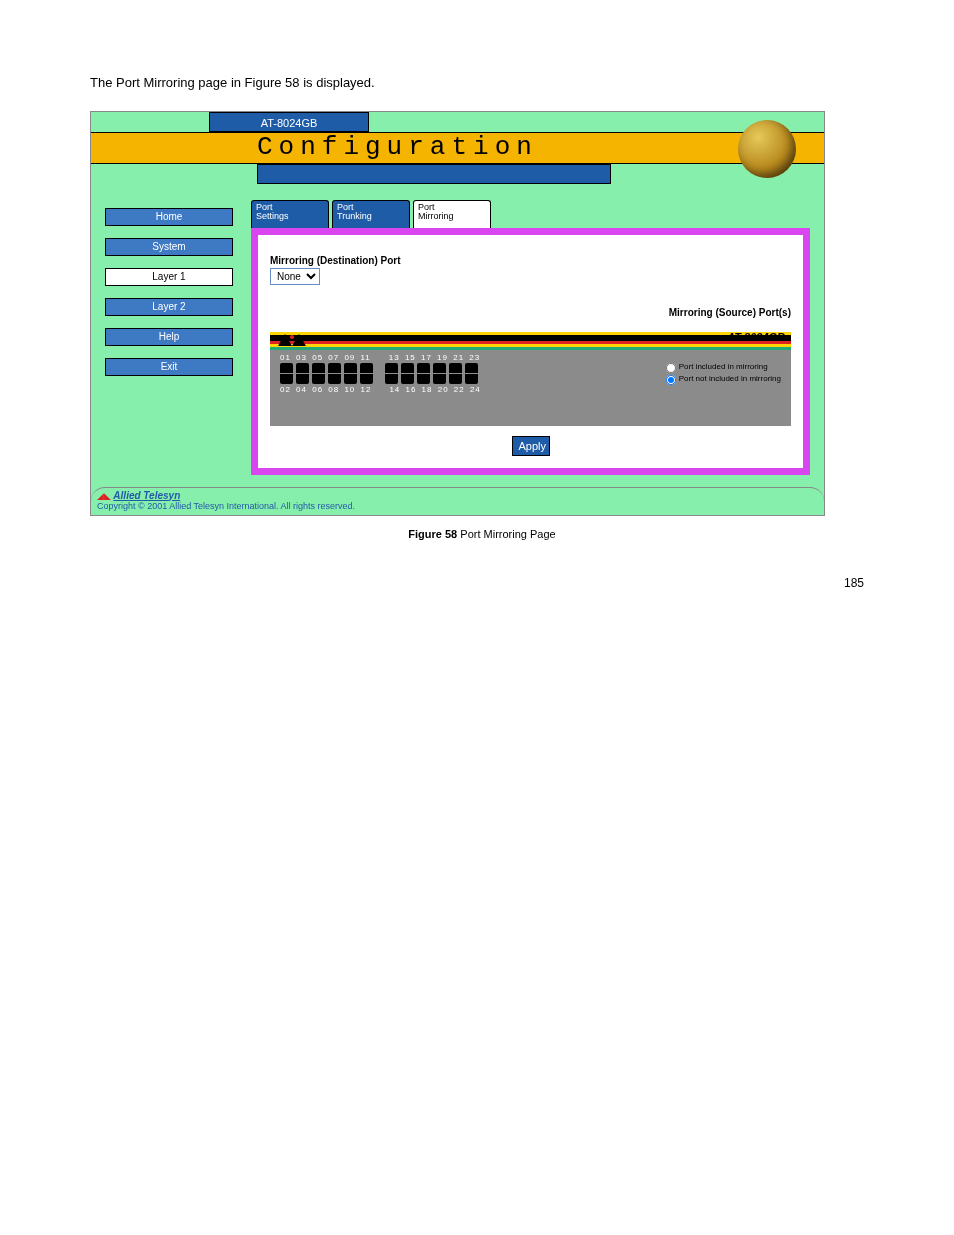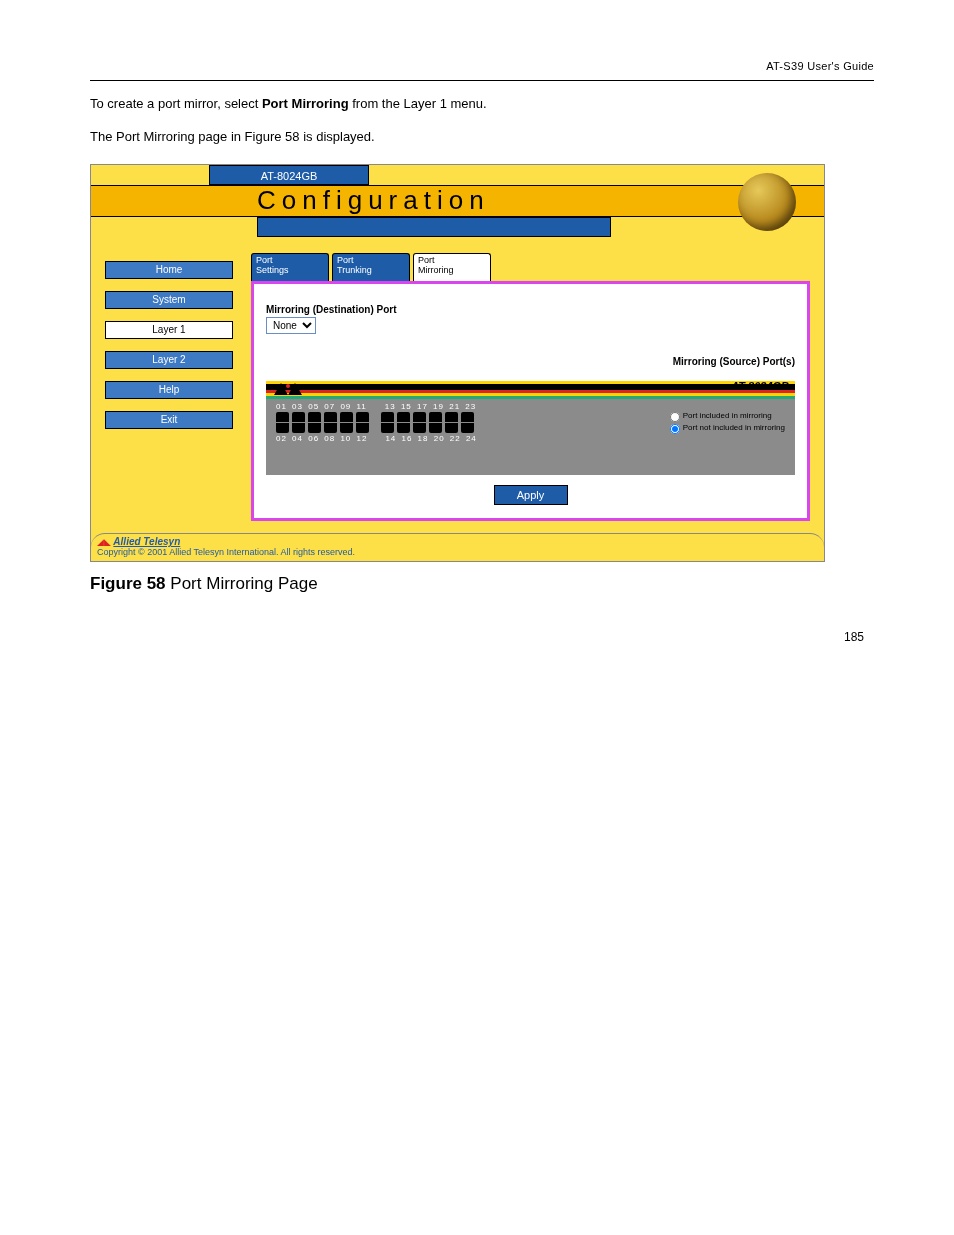--- a/index.html
+++ b/index.html
@@ -32,21 +32,21 @@
   }
   .body-text {
     font-size: 13px;
     line-height: 1.5;
     margin-bottom: 12px;
   }
   .body-text strong { font-weight: bold; }
   .screenshot {
     width: 735px;
     margin: 18px 0 10px 0;
-    background: #fde047;
+    background: #86efac;
     border: 1px solid #888;
     position: relative;
     font-size: 11px;
   }
   .ss-model-tab {
     position: absolute;
     left: 118px;
     top: 0;
     width: 160px;
     height: 20px;
@@ -60,21 +60,21 @@
   .ss-title-band {
     position: absolute;
     left: 0; right: 0; top: 20px; height: 32px;
     background: #F5B400;
     border-top: 1px solid #000;
     border-bottom: 1px solid #000;
   }
   .ss-title-text {
     position: absolute;
     left: 166px; top: 20px;
-    font-family: Liberation Sans, sans-serif;
+    font-family: Liberation Mono, monospace;
     font-size: 26px;
     letter-spacing: 6px;
     color: #000;
   }
   .ss-bluebar {
     position: absolute;
     left: 166px; top: 52px;
     width: 354px; height: 20px;
     background: #1E5CA8;
     border: 1px solid #000;
@@ -134,21 +134,21 @@
     line-height: 1.1;
     background: #1E5CA8;
     color: #fff;
     margin-top: 8px;
   }
   .ss-tab.active {
     background: #fff;
     color: #000;
   }
   .ss-panel {
-    border: 3px solid #d946ef;
+    border: 7px solid #d946ef;
     background: #fff;
     padding: 10px 12px 12px 12px;
     min-height: 240px;
     position: relative;
   }
   .ss-field-label {
     font-size: 10px;
     font-weight: bold;
     margin: 10px 0 2px 0;
   }
@@ -219,62 +219,59 @@
     align-items: flex-start;
     gap: 3px;
     margin-bottom: 2px;
     max-width: 130px;
     line-height: 1.1;
   }
   .ss-legend input { margin:0; width:10px; height:10px; }
   .ss-apply {
     display: block;
     margin: 10px auto 0 auto;
-    width: 74px;
+    width: 38px;
     height: 20px;
     font-size: 11px;
     background: #1E5CA8;
     color: #fff;
     border: 1px solid #000;
   }
   .ss-footer {
     border-top: 1px solid #888;
     padding: 2px 6px 4px 6px;
     font-size: 9px;
     color: #235BA8;
     border-radius: 14px;
   }
   .ss-footer .logo {
     font-weight: bold;
     font-style: italic;
     font-size: 10px;
     text-decoration: underline;
   }
   .caption {
-    font-size: 17px;
+    text-align: center;
+    font-size: 11px;
     margin: 12px 0 30px 0;
   }
   .page-number {
     position: absolute;
     bottom: 20px;
     right: 90px;
     font-size: 12px;
   }
 </style>
 </head>
 <body>
 
 <div class="page">
 
-  <div class="running-head">AT-S39 User's Guide</div>
-
-
-  <p class="body-text">
-    <span>To create a port mirror, select </span><strong>Port Mirroring</strong><span> from the Layer 1 menu.</span>
-  </p>
+
+
   <p class="body-text">The Port Mirroring page in Figure 58 is displayed.</p>
 
   <div class="screenshot">
     <div class="ss-model-tab">AT-8024GB</div>
     <div class="ss-title-band"></div>
     <div class="ss-title-text">Configuration</div>
     <div class="ss-bluebar"></div>
     <div class="ss-globe"></div>
 
     <div class="ss-body">

